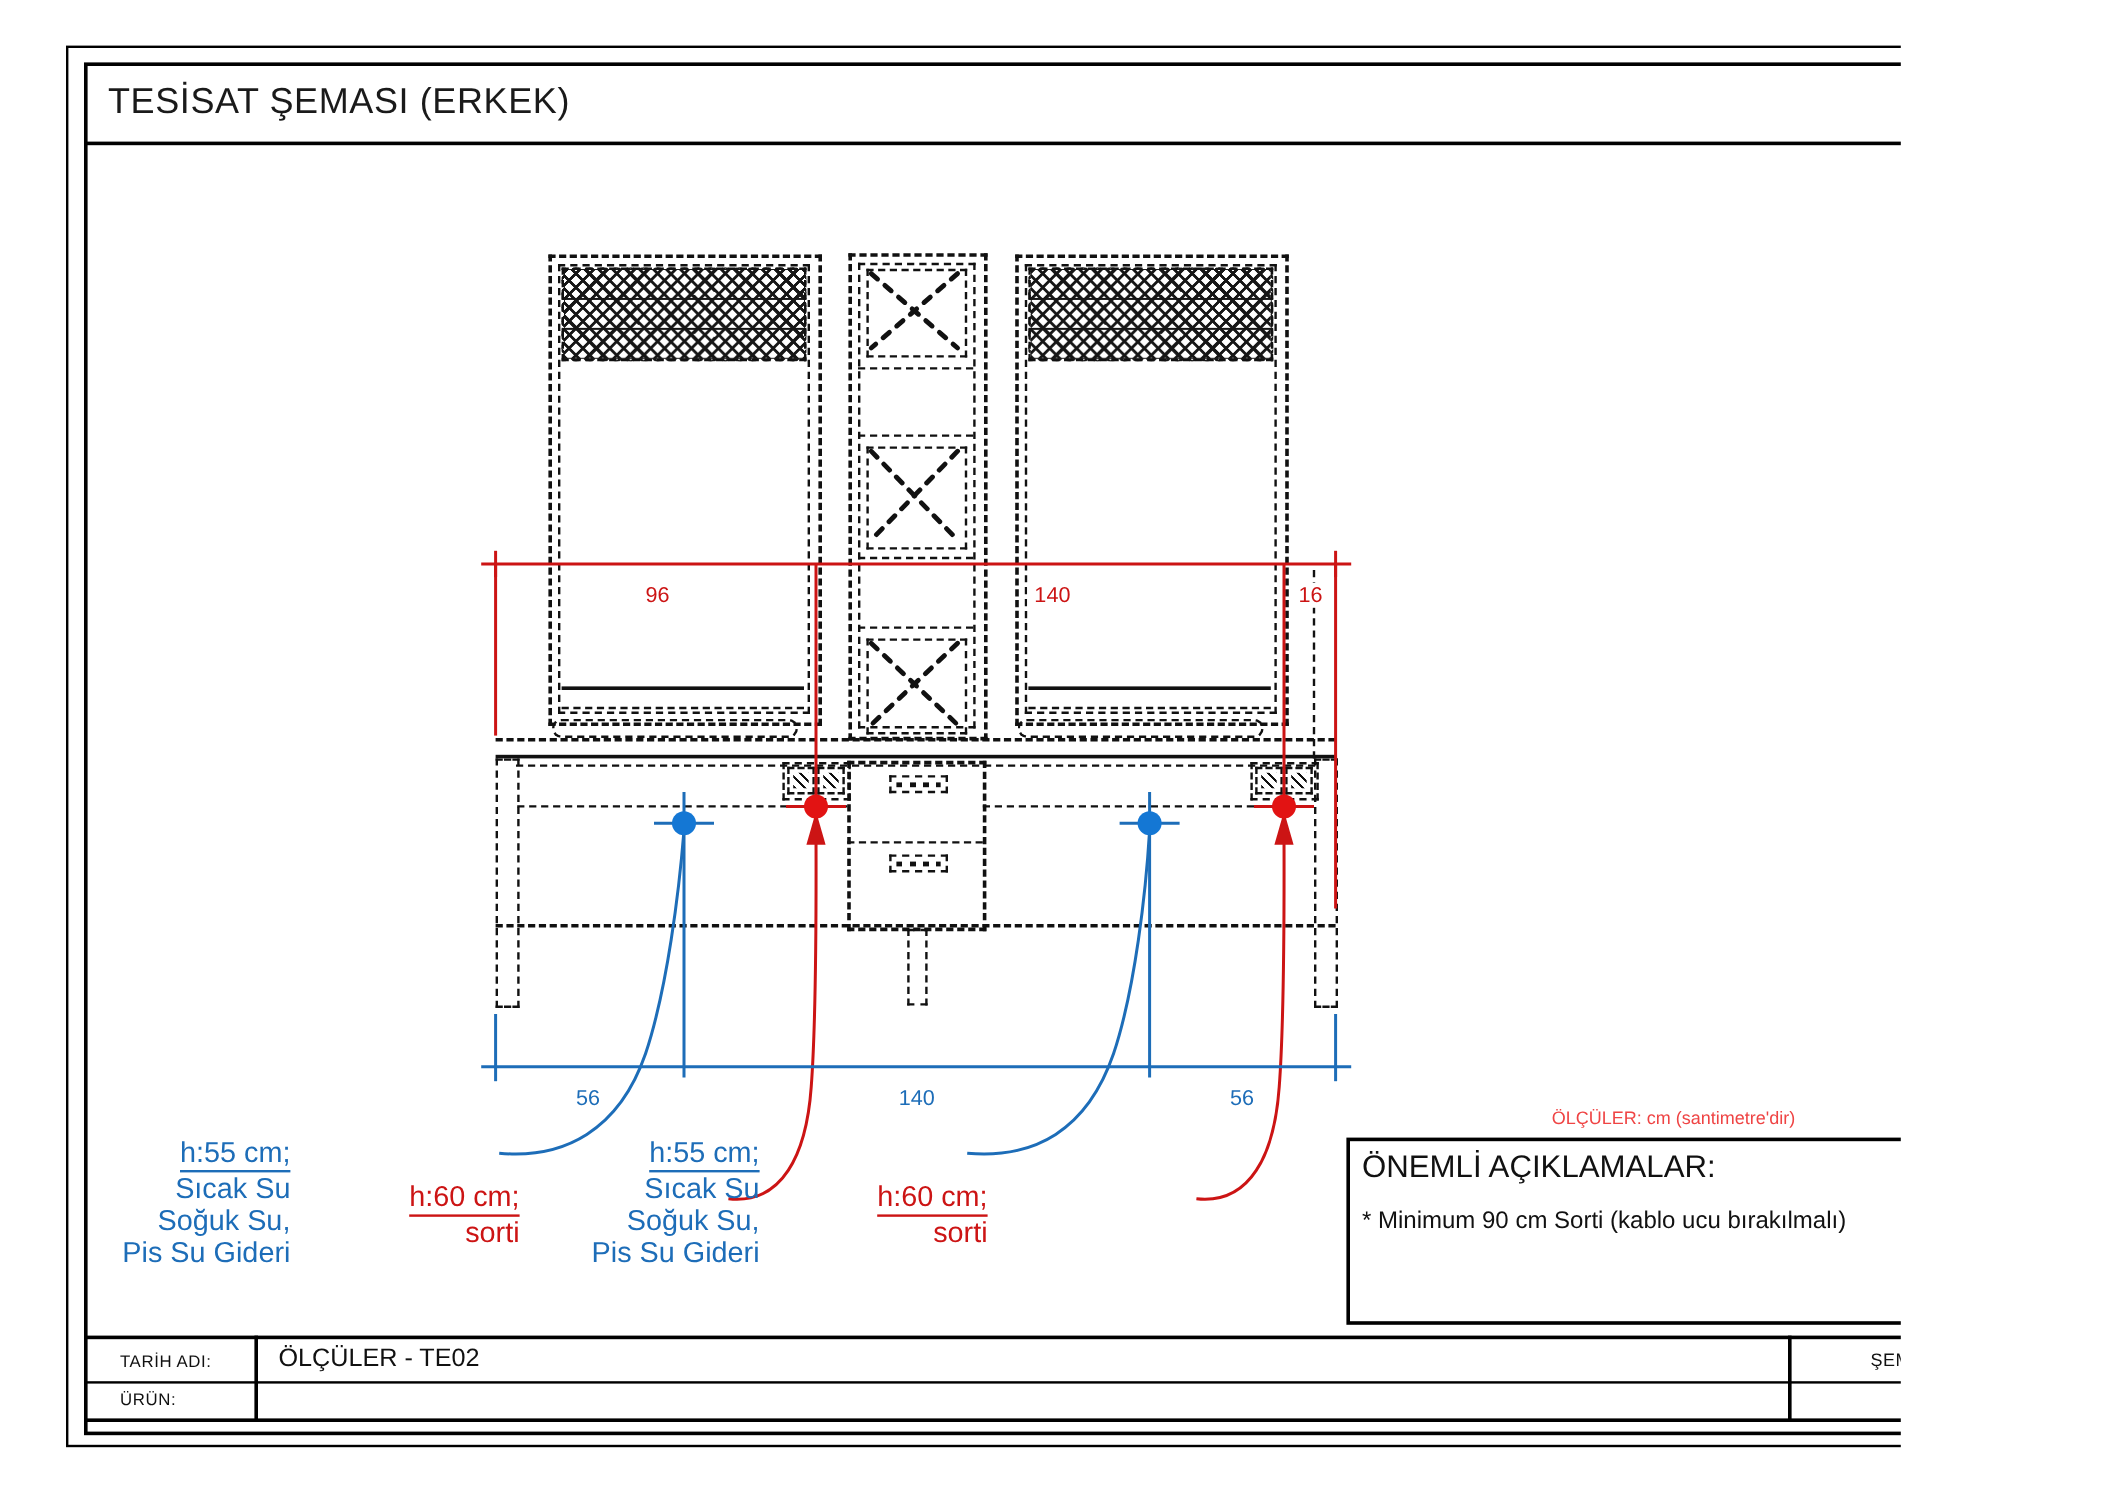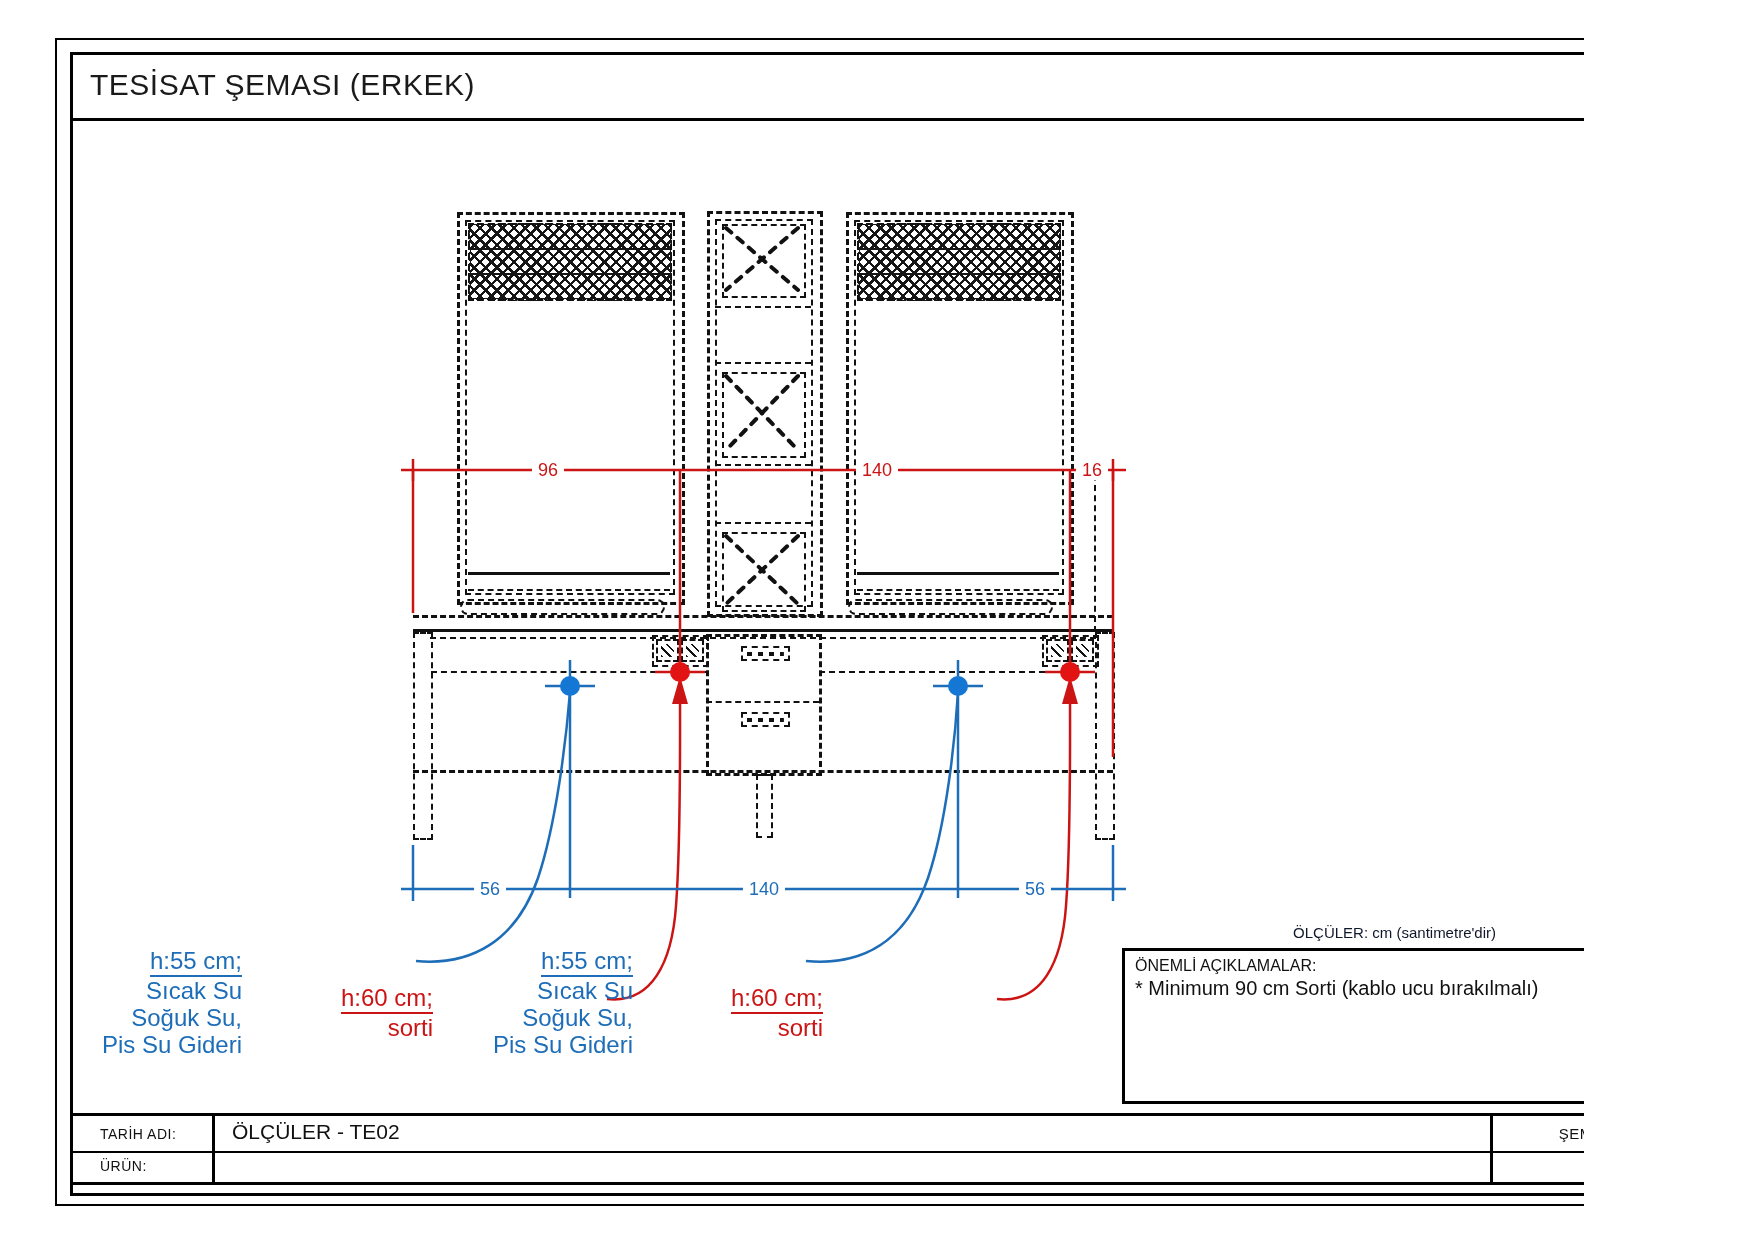--- a/index.html
+++ b/index.html
@@ -21,31 +21,31 @@
     background-image:
       repeating-linear-gradient(45deg,#161616 0 2.5px,transparent 2.5px 8px),
       repeating-linear-gradient(135deg,#161616 0 2.5px,transparent 2.5px 8px),
       repeating-linear-gradient(180deg,transparent 0 23px,#161616 23px 25px);}
   .handle{border:2px dashed #111;
     background:repeating-linear-gradient(90deg,#111 0 5px,transparent 5px 11px) center/82% 4px no-repeat;}
   .sq{border:2px dashed #111;
     background:repeating-linear-gradient(45deg,#111 0 2px,transparent 2px 6px) center/68% 68% no-repeat;}
   
   .dimlabel{transform:translate(-50%,-50%);background:#fff;padding:0 6px;
-            font-size:18px;white-space:nowrap;z-index:6;}
+            font-size:18px;white-space:nowrap;z-index:6;margin-top:26px;}
   .red-t{color:#cc1414;}
   .blue-t{color:#1d6db8;}
   
   .callout{position:absolute;text-align:right;font-size:24px;line-height:27px;z-index:6;white-space:nowrap;}
   .callout .u{display:inline-block;border-bottom:2px solid currentColor;padding-bottom:1px;}
   
-  .units-note{font-size:15px;color:#0f172a;}
+  .units-note{font-size:15px;color:#ef4444;}
   .notes-box{left:1122px;top:948px;width:543px;height:156px;border:3px solid #000;
              padding:6px 10px;box-sizing:border-box;background:#fff;}
-  .notes-title{font-size:16px;margin-bottom:0;}
+  .notes-title{font-size:26px;margin-bottom:16px;}
   .notes-item{font-size:20px;line-height:26px;}
   .tb-label{font-size:14px;letter-spacing:.5px;}
   .tb-value{font-size:21px;}
   svg.overlay{position:absolute;left:0;top:0;z-index:5;pointer-events:none;}
 </style>
 </head>
 <body>
 
 <div id="sheet">
 

